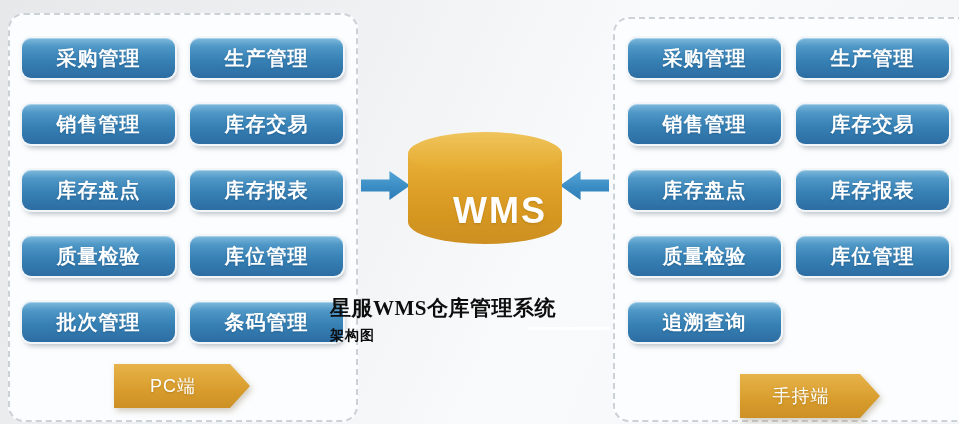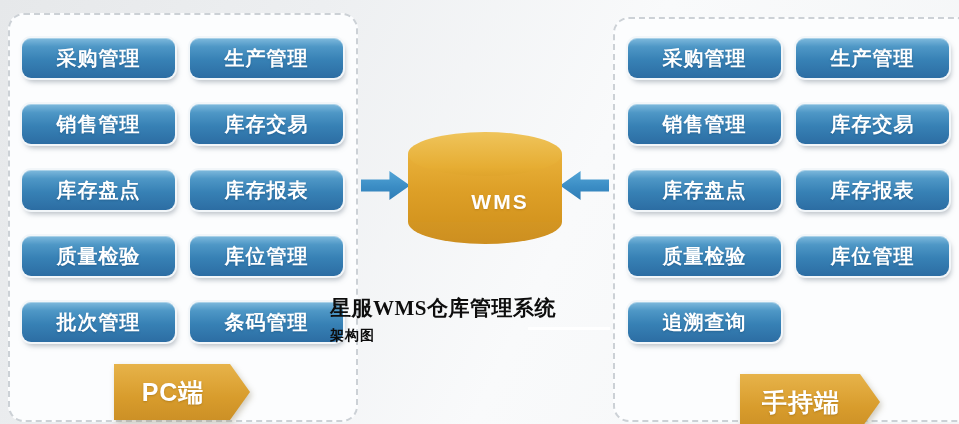--- a/index.html
+++ b/index.html
@@ -30,23 +30,23 @@
     width:153px;height:40px;border-radius:9px;
     background:linear-gradient(180deg,#7fbadd 0%,#4e97c6 22%,#3781b5 55%,#2c6da3 100%);
     box-shadow:0 0 0 2px #f2f6f9,2px 4px 5px rgba(120,132,144,.5),inset 0 1px 0 rgba(255,255,255,.35);
     color:#fff;display:flex;align-items:center;justify-content:center;
     font-size:20px;letter-spacing:1px;
     text-shadow:0 1px 2px rgba(15,60,100,.35);
     font-weight:bold;
   }
   
   .banner{
-    position:absolute;height:56px;
+    position:absolute;height:44px;
     display:flex;align-items:center;justify-content:center;
-    color:#fff;font-weight:bold;font-size:25px;letter-spacing:1px;
+    color:#fff;font-weight:normal;font-size:18px;letter-spacing:1px;
     background:linear-gradient(180deg,#e7b34a 0%,#d89c2c 60%,#cc9026 100%);
     clip-path:polygon(0 0,calc(100% - 20px) 0,100% 50%,calc(100% - 20px) 100%,0 100%);
     padding-right:18px;box-sizing:border-box;
     text-shadow:0 1px 2px rgba(140,95,10,.45);
   }
   .banner-wrap{position:absolute;filter:drop-shadow(2px 3px 3px rgba(150,140,110,.45));}
   .banner-wrap.pc{left:104px;top:349px;}
   .banner-wrap.pc .banner{position:relative;width:136px;}
   .banner-wrap.hand{left:125px;top:355px;}
   .banner-wrap.hand .banner{position:relative;width:140px;}
@@ -75,21 +75,21 @@
     position:absolute;left:0;top:68px;width:154px;height:44px;border-radius:50%;
     background:linear-gradient(180deg,#d99c24,#cd8f20);
   }
   .cyl-top{
     position:absolute;left:0;top:0;width:154px;height:44px;border-radius:50%;
     background:linear-gradient(180deg,#efc45b 0%,#e6ad33 80%,#dfa42c 100%);
     z-index:2;
   }
   .cyl-label{
     position:absolute;left:0;top:58px;width:184px;z-index:3;
-    text-align:center;color:#fff;font-weight:bold;font-size:21px;letter-spacing:2px;
+    text-align:center;color:#fff;font-weight:bold;font-size:36px;letter-spacing:2px;
     text-shadow:0 1px 2px rgba(150,100,10,.4);
   }
   
   .flow-arrow{
     position:absolute;width:49px;height:33px;
     background:linear-gradient(180deg,#56a8d9 0%,#3a8cc4 55%,#2e7ab3 100%);
   }
   .flow-arrow.to-right{
     left:361px;top:169px;
     clip-path:polygon(0 32%,58% 32%,58% 6%,100% 50%,58% 94%,58% 68%,0 68%);

